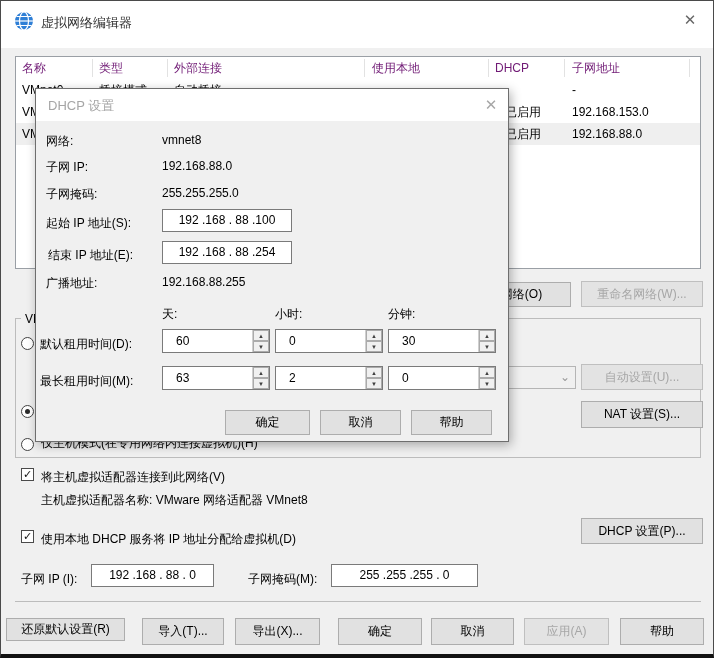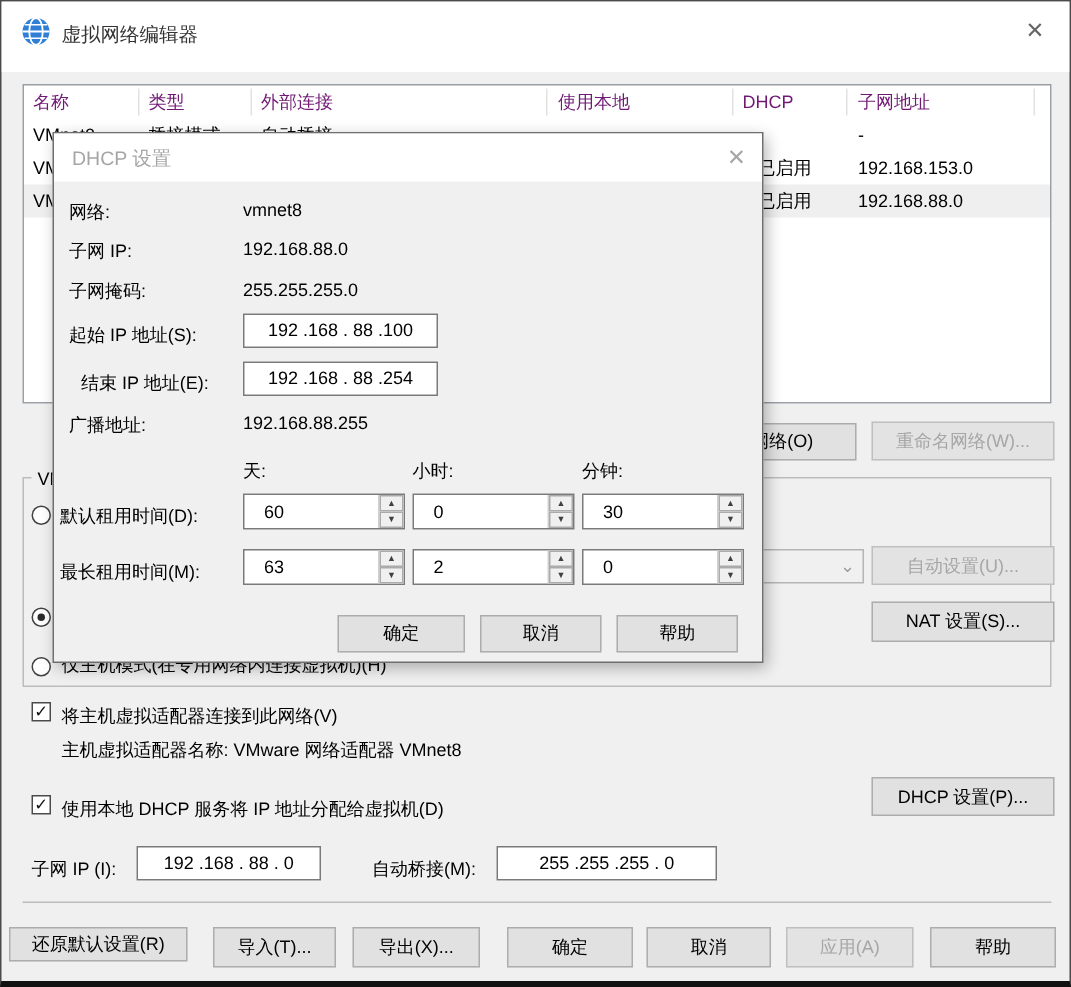--- a/index.html
+++ b/index.html
@@ -128,21 +128,21 @@
   <span class="abs txt" style="left:40px;top:491px;">主机虚拟适配器名称: VMware 网络适配器 VMnet8</span>
 
   <div class="abs checkbox" style="left:20px;top:529px;">
     <span>✓</span>
   </div>
   <span class="abs txt" style="left:40px;top:530px;">使用本地 DHCP 服务将 IP 地址分配给虚拟机(D)</span>
   <div class="abs btn" style="left:580px;top:517px;width:122px;height:26px;">DHCP 设置(P)...</div>
 
   <span class="abs txt" style="left:20px;top:570px;">子网 IP (I):</span>
   <div class="abs field" style="left:90px;top:563px;width:123px;height:23px;">192 .168 . 88 . 0</div>
-  <span class="abs txt" style="left:247px;top:570px;">自动桥接(M):</span>
+  <span class="abs txt" style="left:247px;top:570px;">子网掩码(M):</span>
   <div class="abs field" style="left:330px;top:563px;width:147px;height:23px;">255 .255 .255 . 0</div>
 
   <div class="abs hsep" style="left:14px;top:600px;width:686px;"></div>
   <div class="abs btn" style="left:5px;top:617px;width:119px;height:23px;">还原默认设置(R)</div>
   <div class="abs btn" style="left:141px;top:617px;width:82px;height:27px;">导入(T)...</div>
   <div class="abs btn" style="left:234px;top:617px;width:85px;height:27px;">导出(X)...</div>
   <div class="abs btn" style="left:337px;top:617px;width:84px;height:27px;">确定</div>
   <div class="abs btn" style="left:430px;top:617px;width:83px;height:27px;">取消</div>
   <div class="abs btn disabled" style="left:523px;top:617px;width:85px;height:27px;">应用(A)</div>
   <div class="abs btn" style="left:619px;top:617px;width:84px;height:27px;">帮助</div>
@@ -157,21 +157,21 @@
 
     <span class="abs txt" style="left:10px;top:44px;">网络:</span>
     <span class="abs txt" style="left:126px;top:44px;">vmnet8</span>
     <span class="abs txt" style="left:10px;top:70px;">子网 IP:</span>
     <span class="abs txt" style="left:126px;top:70px;">192.168.88.0</span>
     <span class="abs txt" style="left:10px;top:97px;">子网掩码:</span>
     <span class="abs txt" style="left:126px;top:97px;">255.255.255.0</span>
 
     <span class="abs txt" style="left:10px;top:126px;">起始 IP 地址(S):</span>
     <div class="abs field" style="left:126px;top:120px;width:130px;height:23px;">192 .168 . 88 .100</div>
-    <span class="abs txt" style="left:18px;top:158px;">结束 IP 地址(E):</span>
+    <span class="abs txt" style="left:12px;top:158px;">结束 IP 地址(E):</span>
     <div class="abs field" style="left:126px;top:152px;width:130px;height:23px;">192 .168 . 88 .254</div>
     <span class="abs txt" style="left:10px;top:186px;">广播地址:</span>
     <span class="abs txt" style="left:126px;top:186px;">192.168.88.255</span>
 
     <span class="abs txt" style="left:126px;top:217px;">天:</span>
     <span class="abs txt" style="left:239px;top:217px;">小时:</span>
     <span class="abs txt" style="left:352px;top:217px;">分钟:</span>
 
     <span class="abs txt" style="left:4px;top:247px;">默认租用时间(D):</span>
     <div class="abs spinner" style="left:126px;top:240px;">

